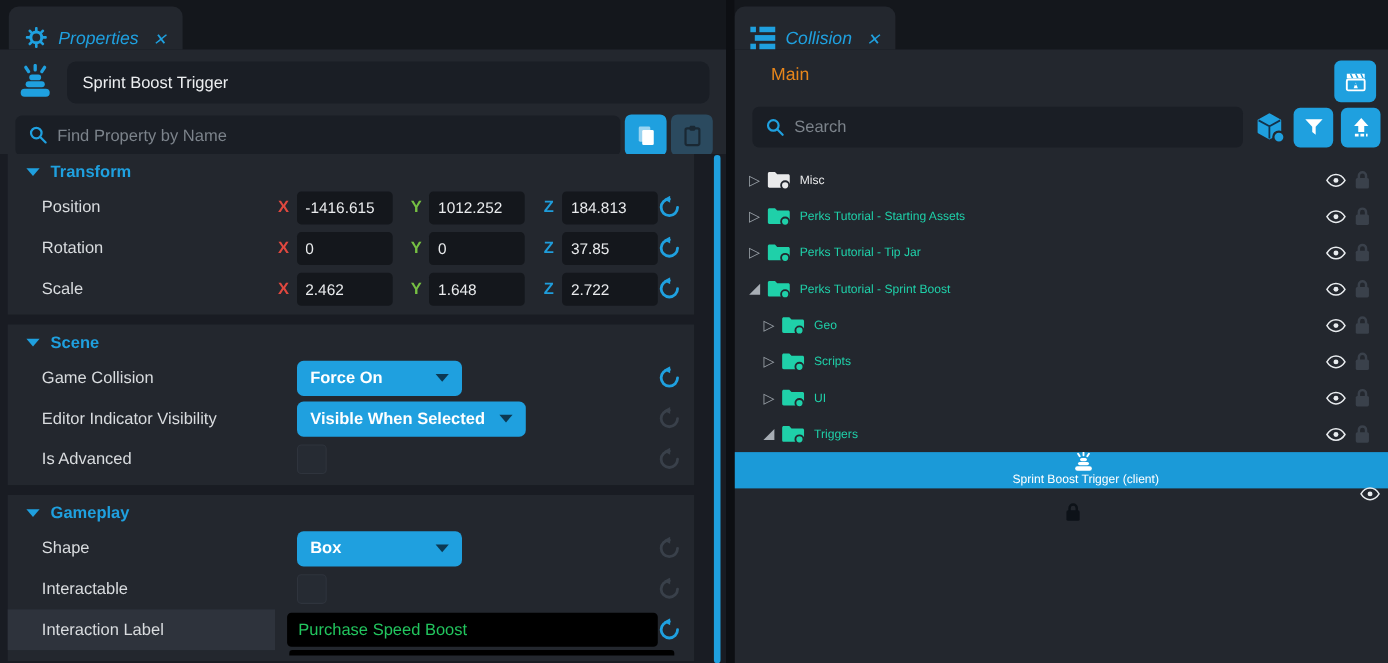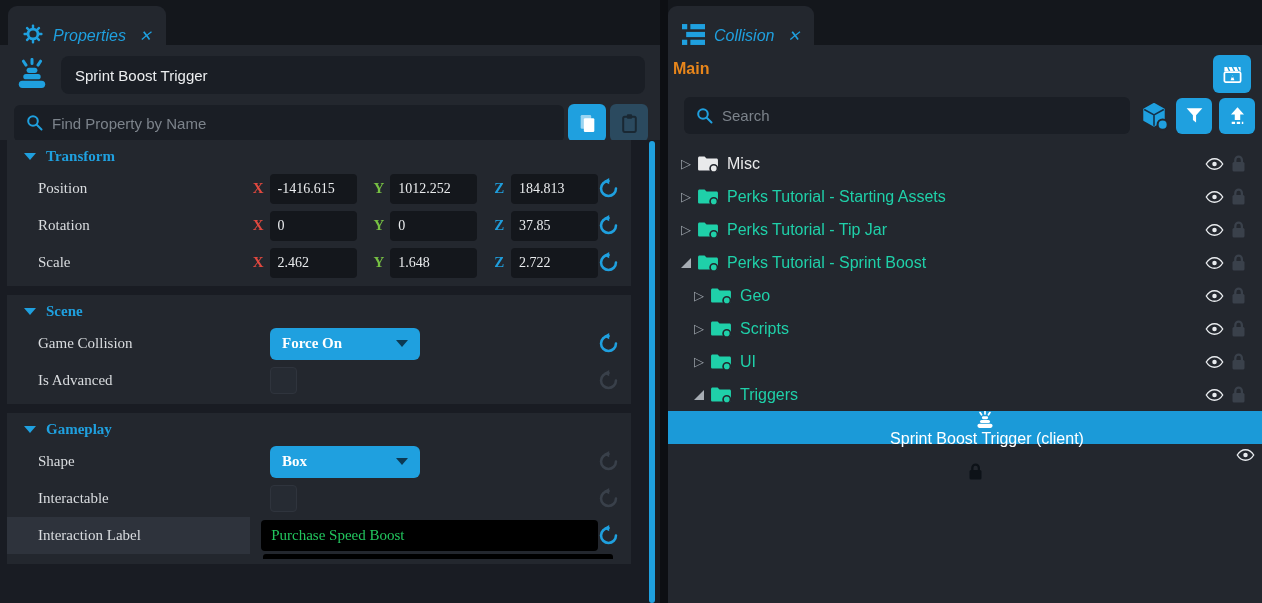--- a/index.html
+++ b/index.html
@@ -40,21 +40,21 @@
   .search-box input::placeholder{color:var(--ph);}
   .search-glyph{position:absolute; left:11px; top:8.5px; width:20px; height:20px;}
   .icon-btn{width:38px; height:38px; border-radius:6px; display:flex; align-items:center;
     justify-content:center; border:none; flex:0 0 auto; cursor:default;}
   .btn-blue{background:var(--accent);}
   .btn-slate{background:#2B4A5F;}
   .icon-btn svg{width:21px; height:21px;}
 
   .props{position:absolute; top:140px; left:0; right:0; bottom:0;
     background:var(--content); padding-left:7px; overflow:hidden;}
-  .section{background:var(--panel); margin-bottom:9px; padding:3px 0 5px 0; margin-right:29px;font-family:Liberation Serif, serif;}
+  .section{background:var(--panel); margin-bottom:9px; padding:3px 0 5px 0; margin-right:29px;}
   .section-header{height:27px; display:flex; align-items:center; gap:10px; padding-left:17px;}
   .sec-caret{width:0; height:0; border-left:6px solid transparent;
     border-right:6px solid transparent; border-top:7px solid var(--accent);}
   .sec-title{color:var(--accent); font-weight:bold; font-size:15px;}
   .prow{height:37px; display:flex; align-items:center; padding-left:31px; position:relative;justify-content:center;}
   .prow>*{position:relative; z-index:1;}
   .prow.hl::before{content:""; position:absolute; left:0; top:0; bottom:0; width:243px;
     background:#2E333C; z-index:0;}
   .plabel{width:219px; color:var(--txt); font-size:15px;}
   .axis{font-weight:bold; font-size:15px; width:13px; margin-left:17px; margin-right:5px;}
@@ -72,40 +72,40 @@
   .dd.w150{width:150px;} .dd.w208{width:208px;}
   .cb{width:27px; height:27px; background:#262B33; border:1px solid #2F343D; border-radius:4px;}
   .text-input{width:350px; height:31px; background:#000; border:none; border-radius:4px;
     color:#22c55e; font-size:15px; padding:0 10px; font-family:inherit; margin-left:13px;}
   .peek{margin-left:256px; width:350px; height:5px; background:#000; border-radius:3px 3px 0 0;}
   .vscroll{position:absolute; right:5px; top:141px; bottom:0; width:6px;
     background:var(--accent); border-radius:3px;}
 
   
   .scene-row{position:relative; height:52px;}
-  .main-label{position:absolute; left:5px; top:15px; color:var(--orange);
-    font-weight:bold; font-size:16px;}
+  .main-label{position:absolute; left:33px; top:15px; color:var(--orange);
+    font-weight:normal; font-size:16px;}
   .scene-btn{position:absolute; right:11px; top:10px;}
   .hsearch-row{display:flex; align-items:center; margin:0 11px 0 16px;}
   .hcube{width:30px; height:30px; margin-left:9px; flex:0 0 auto;}
   .hsearch-row .icon-btn{width:36px; height:36px;}
   .filter-btn{margin-left:7px;} .upload-btn{margin-left:7px;}
 
   .tree{margin-top:13px;}
   .trow{height:33px; display:flex; align-items:center; cursor:default;}
   .trow.selected{background:var(--sel);}
   .caret{width:16px; display:flex; align-items:center; justify-content:center;
     color:#9AA1A8; font-size:13px; flex:0 0 auto;}
   .caret.exp::before{content:""; width:0; height:0; border-left:10px solid transparent;
     border-bottom:10px solid #A7ADB4;}
   .ticon{width:22px; height:19px; margin-left:3px; flex:0 0 auto;}
   .ticon svg{width:22px; height:19px; display:block;}
   .tint-plain{--item:#E9EAEB;} .tint-teal{--item:var(--teal);} .trow.selected{--item:#FFFFFF;}
   .ticon{color:var(--item);}
-  .tlabel{margin-left:8px; font-size:16px; color:var(--item);}
+  .tlabel{margin-left:8px; font-size:11px; color:var(--item);}
   .eye{margin-left:auto; margin-right:7px; width:19px; height:14px; flex:0 0 auto;}
   .locki{margin-right:16px; width:15px; height:19px; flex:0 0 auto;}
   .lock-body{fill:#3A414B;} .lock-sh{stroke:#3A414B;}
   .trow.selected .lock-body{fill:#0D1218;} .trow.selected .lock-sh{stroke:#0D1218;}
 </style>
 </head>
 <body>
 
 <div class="panel" id="left-panel">
   <div class="tabbar">
@@ -224,20 +224,33 @@
           <span class="dd-arrow"></span>
         </div>
         <button class="reset active">
           <svg viewBox="0 0 18 18">
             <path d="M9 2.6 A6.4 6.4 0 1 0 15.4 9" fill="none" stroke="currentColor" stroke-width="2.2" stroke-linecap="round"></path>
             <polygon points="9.6,0 9.6,5.4 4.8,2.7" fill="currentColor"></polygon>
           </svg>
         </button>
       </div>
       <div class="prow">
+        <span class="plabel">Editor Indicator Visibility</span>
+        <div class="dd w208" style="margin-left:13px;">
+          <span>Visible When Selected</span>
+          <span class="dd-arrow"></span>
+        </div>
+        <button class="reset dim">
+          <svg viewBox="0 0 18 18">
+            <path d="M9 2.6 A6.4 6.4 0 1 0 15.4 9" fill="none" stroke="currentColor" stroke-width="2.2" stroke-linecap="round"></path>
+            <polygon points="9.6,0 9.6,5.4 4.8,2.7" fill="currentColor"></polygon>
+          </svg>
+        </button>
+      </div>
+      <div class="prow">
         <span class="plabel">Is Advanced</span>
         <div class="cb" style="margin-left:13px;"></div>
         <button class="reset dim">
           <svg viewBox="0 0 18 18">
             <path d="M9 2.6 A6.4 6.4 0 1 0 15.4 9" fill="none" stroke="currentColor" stroke-width="2.2" stroke-linecap="round"></path>
             <polygon points="9.6,0 9.6,5.4 4.8,2.7" fill="currentColor"></polygon>
           </svg>
         </button>
       </div>
     </div>

